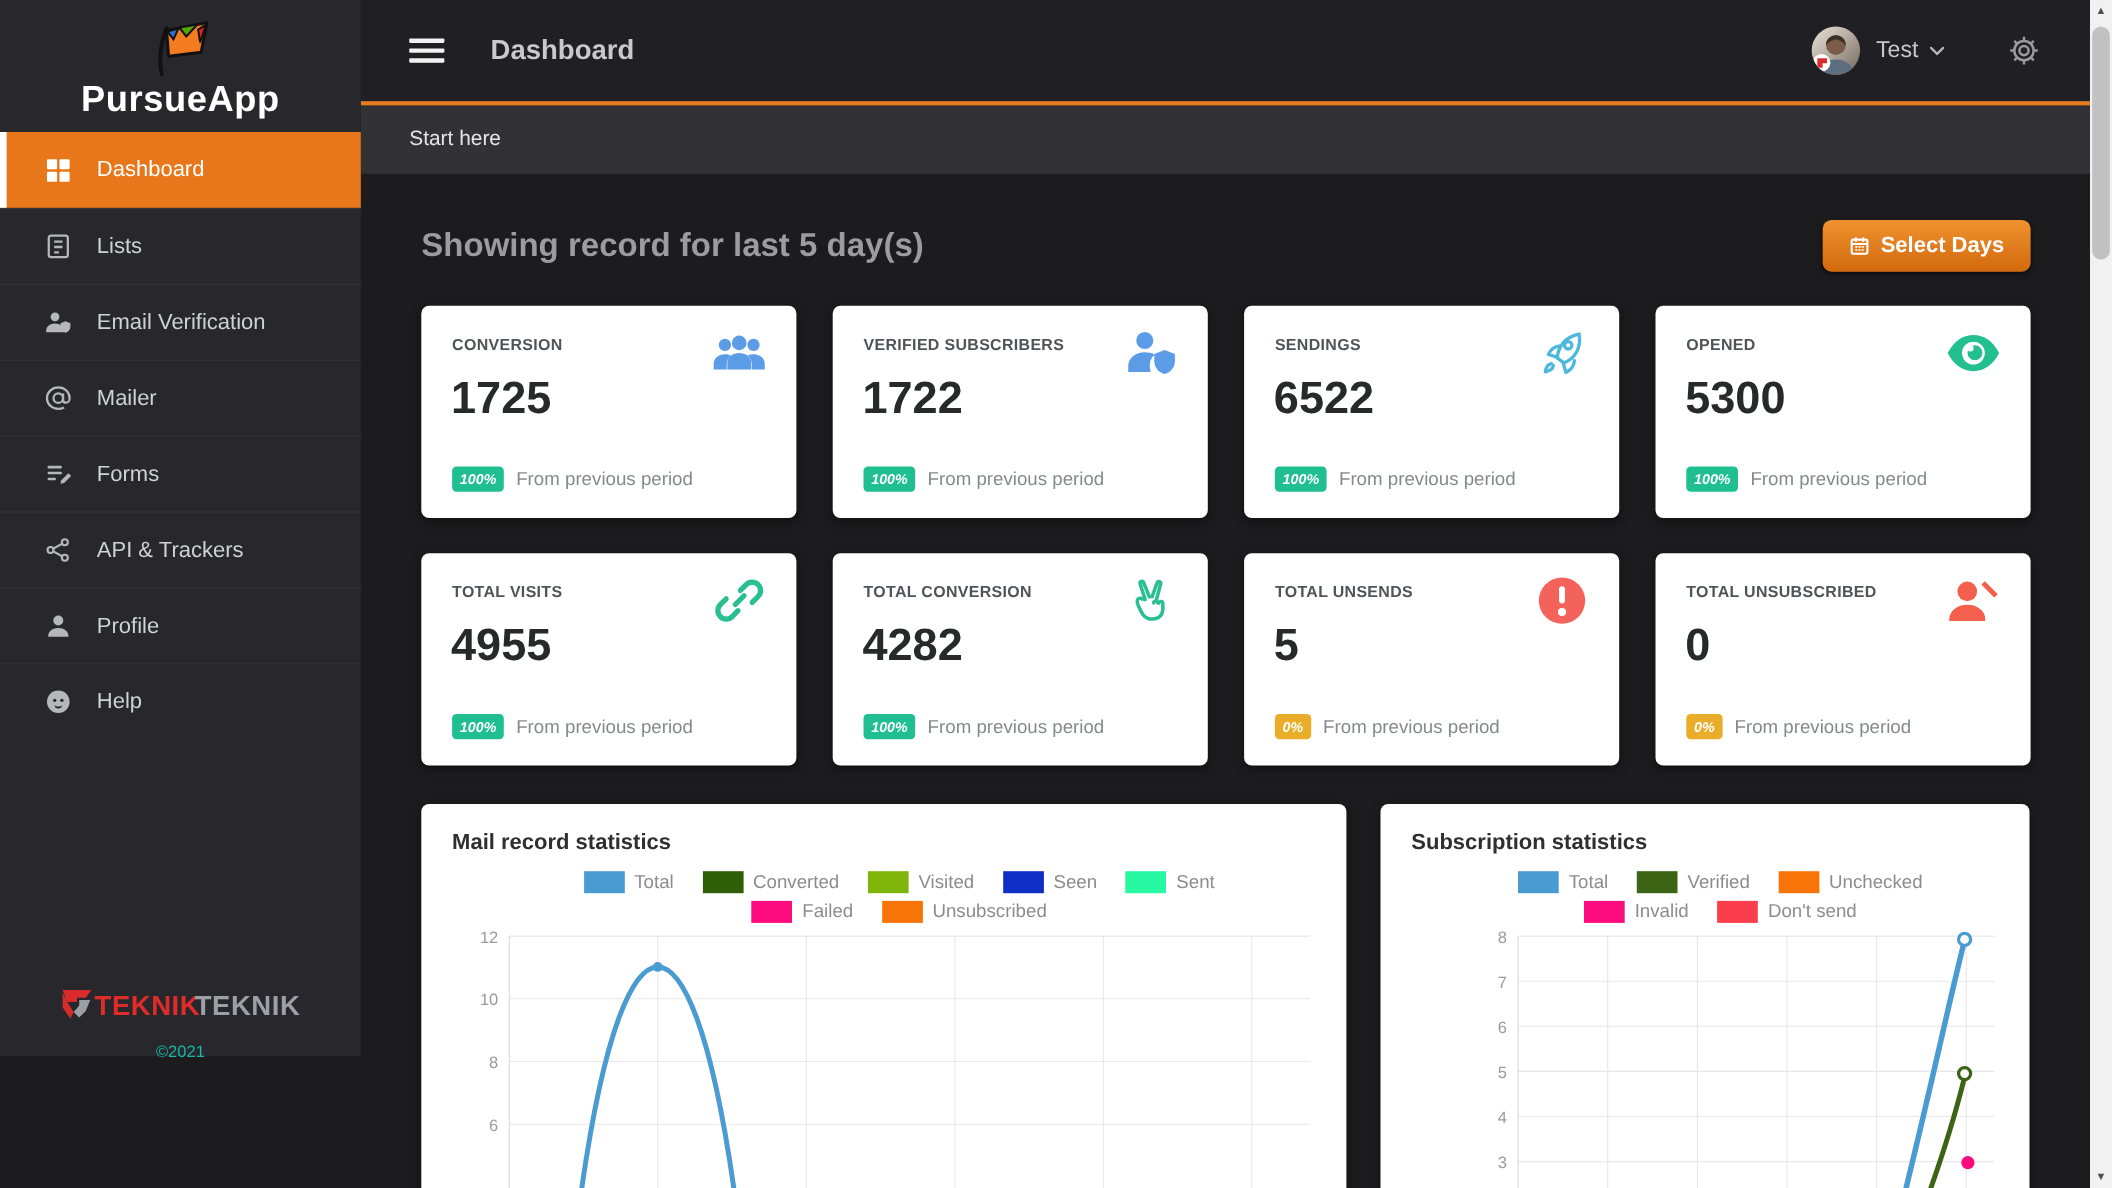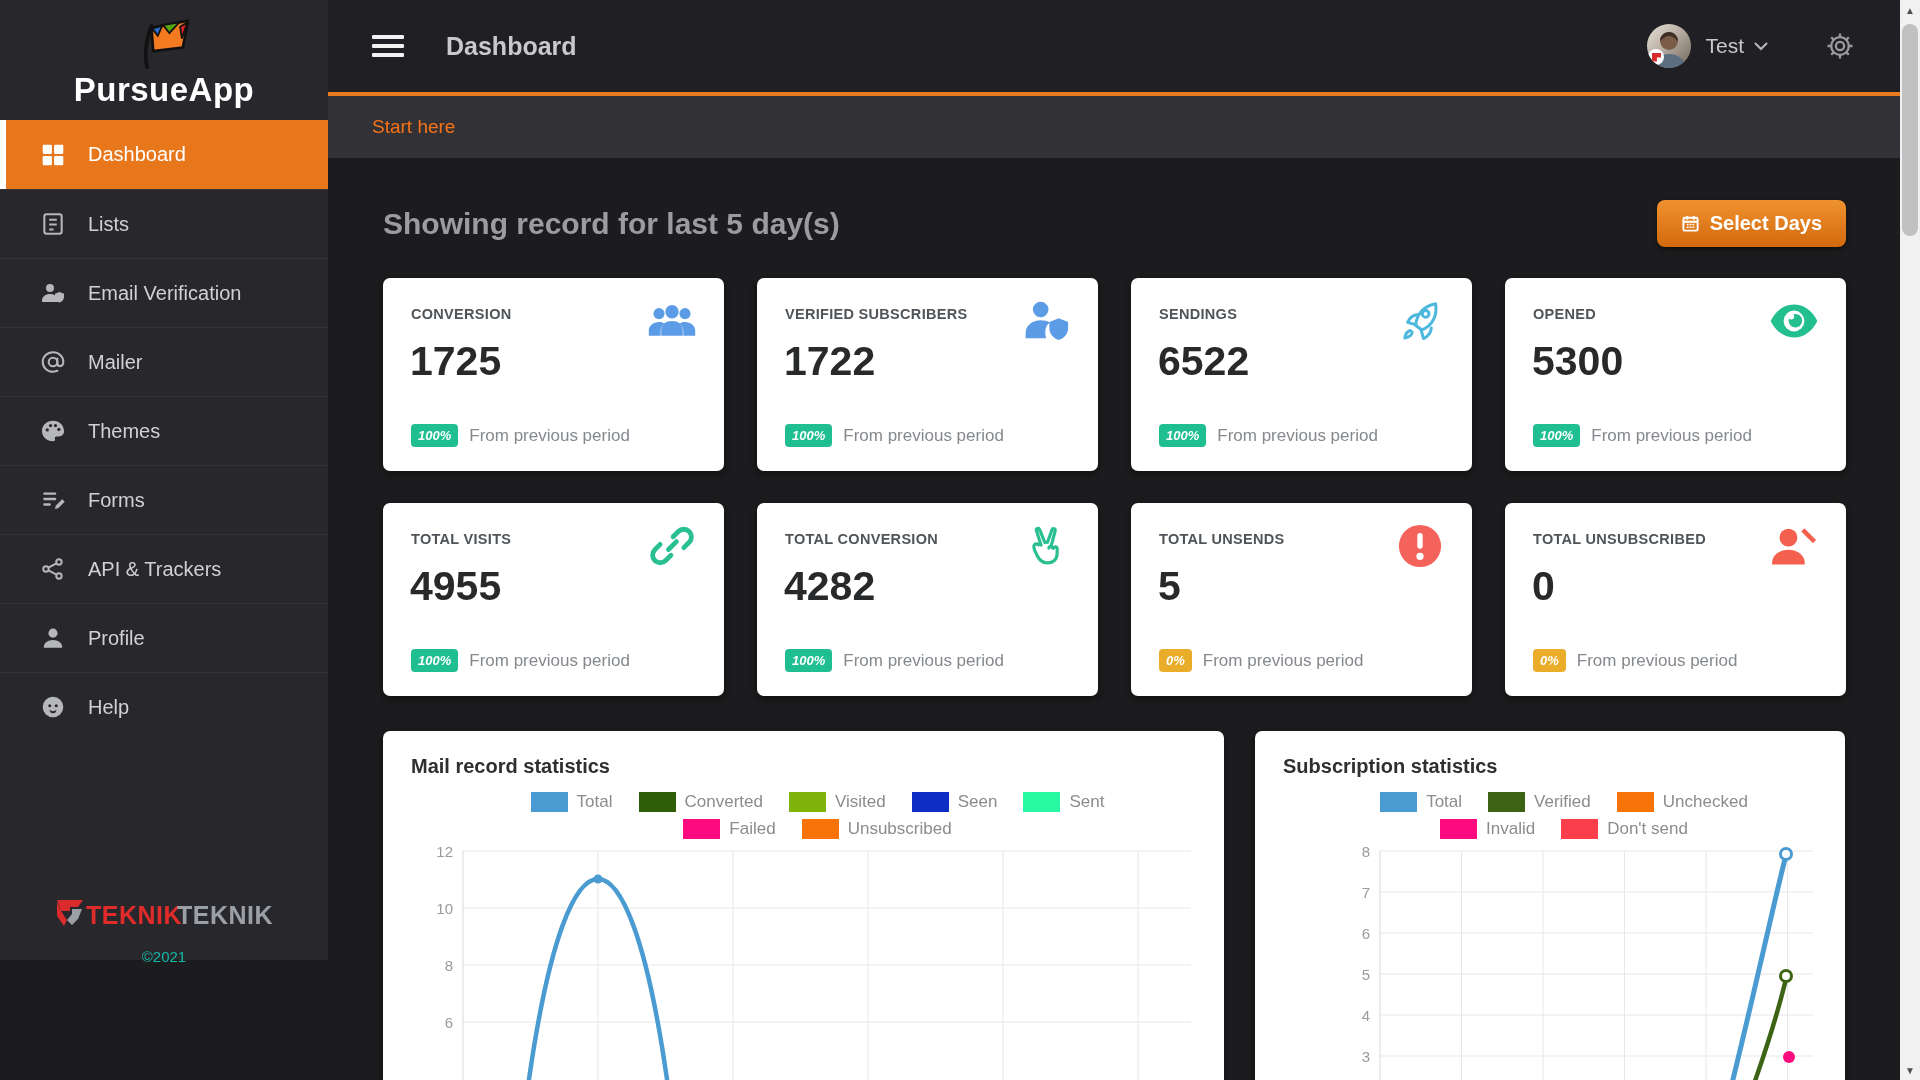--- a/index.html
+++ b/index.html
@@ -45,21 +45,21 @@
     border-radius:50%; background:#fff; display:flex; align-items:center; justify-content:center; }
   .avatar .badge-mini span { width:9px; height:9px; background:#d92b2b; display:block;
     clip-path:polygon(0 0,100% 0,100% 55%,55% 55%,55% 100%,0 100%); }
   .user-name { color:#c7c7c9; font-size:21px; margin:0 10px 0 14px; cursor:pointer; }
   .chev { margin-right:56px; cursor:pointer; display:flex; }
   .gear { color:#9b9b9d; cursor:pointer; display:flex; }
   .gear svg { width:32px; height:32px; fill:none; stroke:currentColor; stroke-width:1.7; }
 
   .breadcrumb-bar { height:62px; background:#323236; display:flex; align-items:center;
     padding:0 44px; }
-  .breadcrumb { color:#f97316; font-size:19px; }
+  .breadcrumb { color:#e5e5e5; font-size:19px; }
 
   
   .content { padding:42px 0 0 55px; }
   .head-row { width:1463px; display:flex; align-items:center; justify-content:space-between; }
   .showing { color:#9c9c9e; font-size:30px; font-weight:bold; }
   .select-days { display:flex; align-items:center; gap:10px; border:none; cursor:pointer;
     background:linear-gradient(180deg,#f0922f 0%,#d2690e 100%); color:#fff;
     font-family:inherit; font-size:20px; font-weight:bold; padding:12px 24px;
     border-radius:8px; box-shadow:0 2px 5px rgba(0,0,0,.5); }
   .select-days svg { width:19px; height:19px; fill:none; stroke:#fff; stroke-width:2; }
@@ -155,34 +155,20 @@
         <span class="nlabel">Email Verification</span>
       </div>
       <div class="nav-item">
         <span class="nicon">
           <svg class="stroked" viewBox="0 0 24 24" stroke-width="1.9">
               <circle cx="12" cy="12" r="4"></circle>
               <path d="M16 8v5.2c0 1.6 1 2.6 2.4 2.6 1.9 0 3.1-1.7 3.1-3.8C21.5 6.8 17.3 3 12 3S2.5 7 2.5 12 6.7 21 12 21c1.9 0 3.4-.4 4.8-1.2"></path>
             </svg>
         </span>
         <span class="nlabel">Mailer</span>
-      </div>
-      <div class="nav-item">
-        <span class="nicon">
-          <svg viewBox="0 0 24 24">
-              <path d="M12 2.5C6.2 2.5 1.8 6.8 1.8 12S6.2 21.5 12 21.5c1.6 0 2.3-1 1.8-2.1-.6-1.3.1-2.4 1.6-2.4h2.1c2.4 0 4.7-1.7 4.7-4.8C22.2 6.8 17.8 2.5 12 2.5z"></path>
-              <g fill="#28282c">
-                <circle cx="6.7" cy="11" r="1.5"></circle>
-                <circle cx="9.7" cy="7" r="1.5"></circle>
-                <circle cx="14.3" cy="7" r="1.5"></circle>
-                <circle cx="17.4" cy="10.6" r="1.5"></circle>
-              </g>
-            </svg>
-        </span>
-        <span class="nlabel">Themes</span>
       </div>
       <div class="nav-item">
         <span class="nicon">
           <svg viewBox="0 0 24 24">
               <rect x="3" y="5" width="12" height="2.2" rx="1"></rect>
               <rect x="3" y="10" width="12" height="2.2" rx="1"></rect>
               <rect x="3" y="15" width="7" height="2.2" rx="1"></rect>
               <path d="M14.5 17.2l6-6 2.3 2.3-6 6-3 .7z"></path>
             </svg>
         </span>

